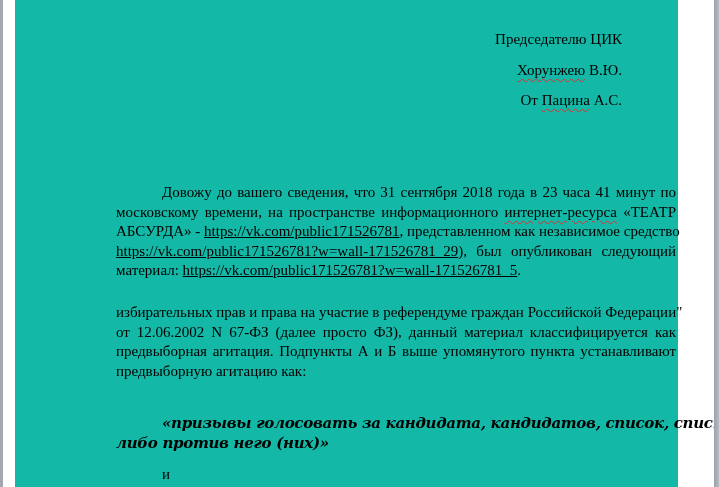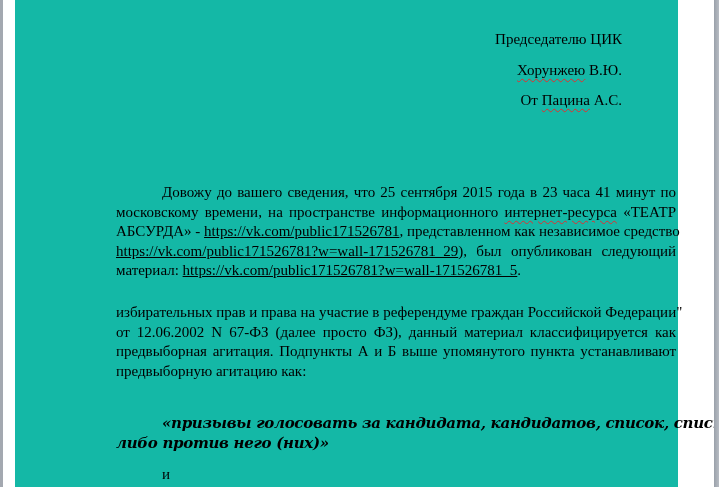--- a/index.html
+++ b/index.html
@@ -35,21 +35,21 @@
   </div>
   <div class="addr" style="top:61px;">
     <span class="sq">Хорунжею</span><span> В.Ю.</span>
   </div>
   <div class="addr" style="top:91px;">
     <span>От </span><span class="sq">Пацина</span><span> А.С.</span>
   </div>
 
 
   <div class="para" style="top:183px;">
-    <span class="ln indent">Довожу до вашего сведения, что 25 сентября 2015 года в 23 часа 41 минут по</span>
+    <span class="ln indent">Довожу до вашего сведения, что 31 сентября 2018 года в 23 часа 41 минут по</span>
     <span class="ln"><span>московскому времени, на пространстве информационного </span><span class="sq">интернет-ресурса</span><span> «ТЕАТР</span></span>
     <span class="ln"><span>АБСУРДА» - </span><a class="lnk">https://vk.com/public171526781</a><span>, представленном как независимое средство</span></span>
     <span class="ln"><a class="lnk">https://vk.com/public171526781?w=wall-171526781_29</a><span>), был опубликован следующий</span></span>
     <span class="ln last"><span>материал: </span><a class="lnk">https://vk.com/public171526781?w=wall-171526781_5</a><span>.</span></span>
   </div>
 
   <div class="para" style="top:303px;">
     <span class="ln">избирательных прав и права на участие в референдуме граждан Российской Федерации"</span>
     <span class="ln">от 12.06.2002 N 67-ФЗ (далее просто ФЗ), данный материал классифицируется как</span>
     <span class="ln">предвыборная агитация. Подпункты А и Б выше упомянутого пункта устанавливают</span>

